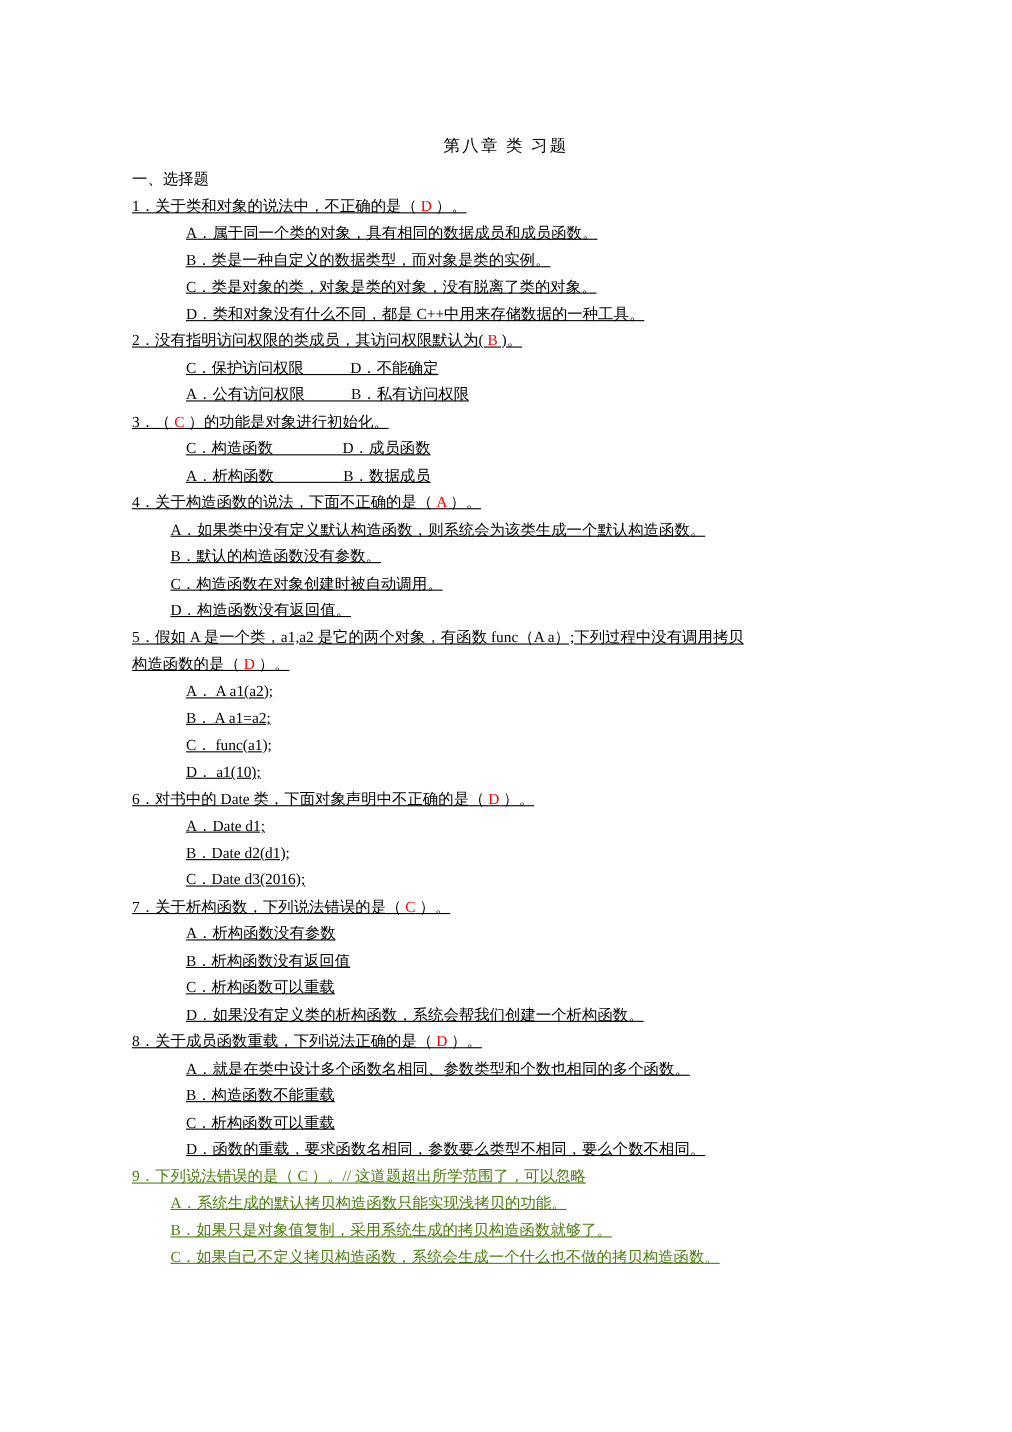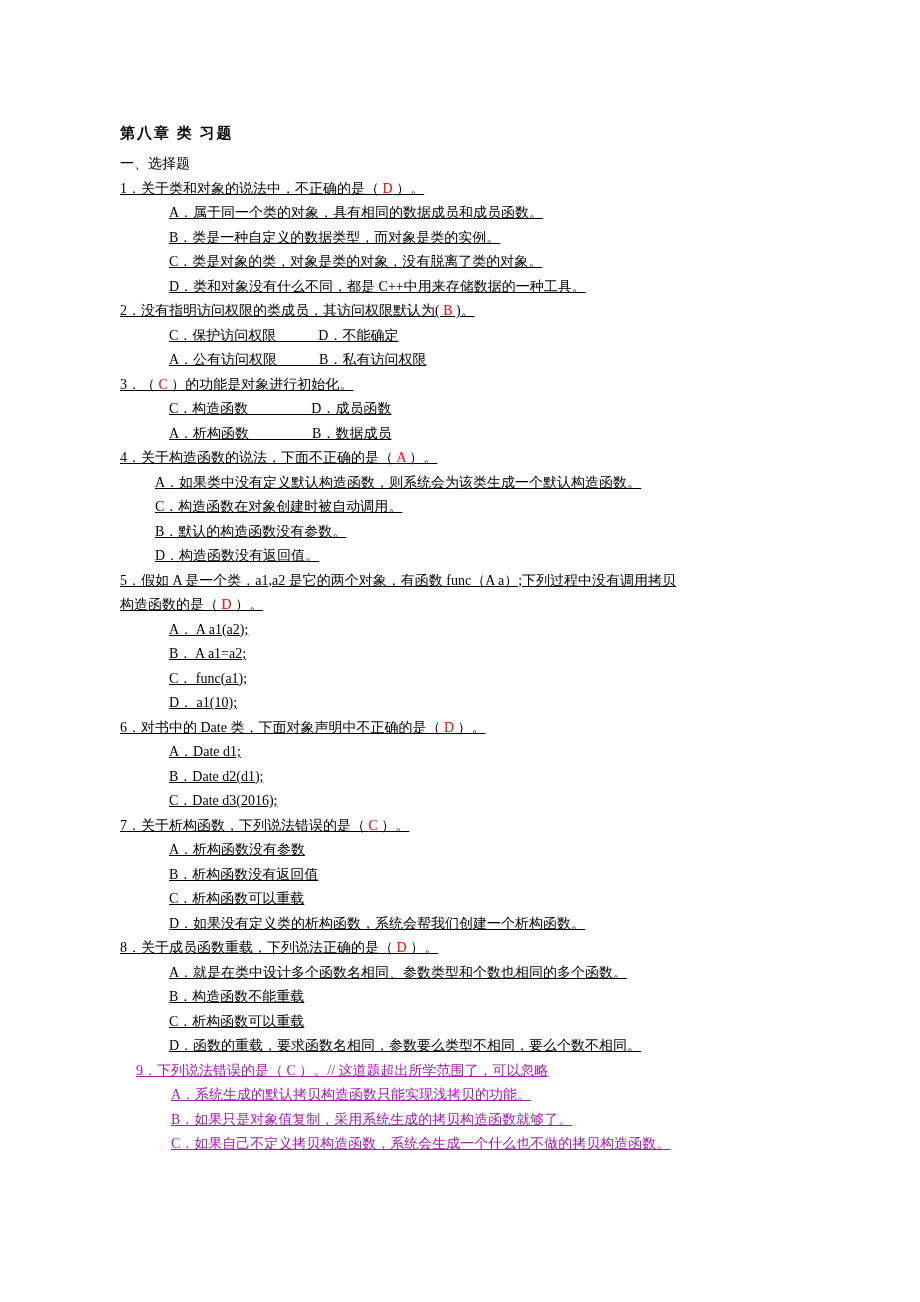--- a/index.html
+++ b/index.html
@@ -7,42 +7,41 @@
       font-size: 14px;
       line-height: 1.75;
       color: #000;
       background: #fff;
       width: 920px;
       margin: 0;
       padding: 120px 120px 60px 120px;
       box-sizing: border-box;
     }
     .title {
-      text-align: left;
-      font-weight: bold;
+      text-align: center;
+      font-weight: normal;
       font-size: 15px;
       margin-bottom: 6px;
       letter-spacing: 2px;
     }
     .section-heading {
       margin: 0;
     }
     .question {
       margin: 0;
       text-decoration: underline;
     }
     .q-text {
       display: inline;
     }
     .answer {
       color: #ff0000;
     }
     .red {
-      color: #a21caf;
-      margin-left: 16px;
+      color: #4d7c0f;
     }
     .options {
       padding-left: 3.5em;
     }
     .options-inline {
       padding-left: 3.5em;
     }
     .opt-row {
       white-space: pre;
     }
@@ -80,22 +79,22 @@
   <div class="options-inline">
     <div class="opt-row">C．构造函数                  D．成员函数</div>
     <div class="opt-row">A．析构函数                  B．数据成员</div>
   </div>
 </div>
 
 <div class="question">
   <span class="q-text">4．关于构造函数的说法，下面不正确的是（    </span><span class="answer">A</span><span class="q-text">   ）。</span>
   <div class="options" style="padding-left:2.5em;">
     <span class="opt">A．如果类中没有定义默认构造函数，则系统会为该类生成一个默认构造函数。</span>
+    <span class="opt">B．默认的构造函数没有参数。</span>
     <span class="opt">C．构造函数在对象创建时被自动调用。</span>
-    <span class="opt">B．默认的构造函数没有参数。</span>
     <span class="opt">D．构造函数没有返回值。</span>
   </div>
 </div>
 
 <div class="question">
   <div>5．假如 A 是一个类，a1,a2 是它的两个对象，有函数 func（A a）;下列过程中没有调用拷贝</div>
   <span class="q-text">构造函数的是（    </span><span class="answer">D</span><span class="q-text">    ）。</span>
   <div class="options">
     <span class="opt">A．   A    a1(a2);</span>
     <span class="opt">B．   A    a1=a2;</span>

